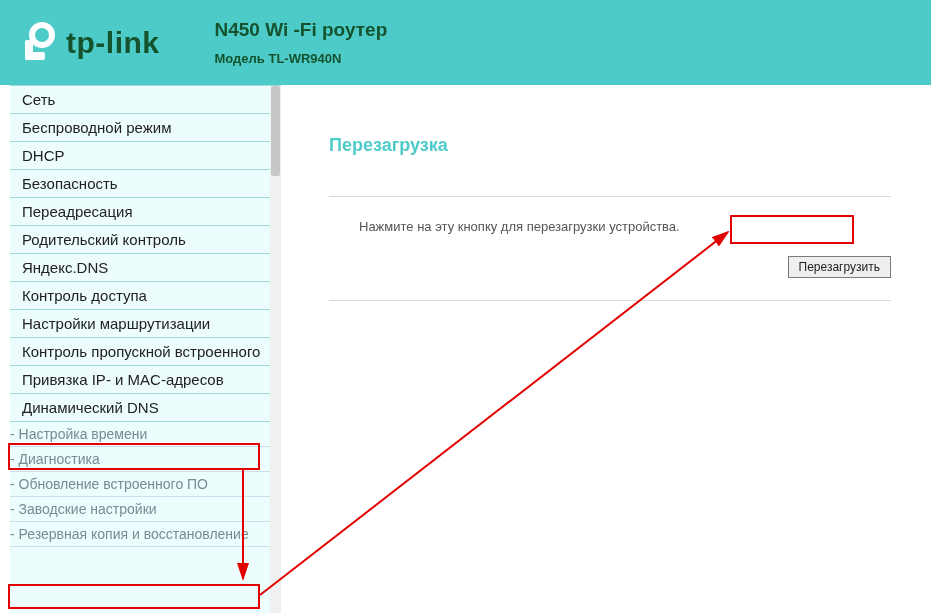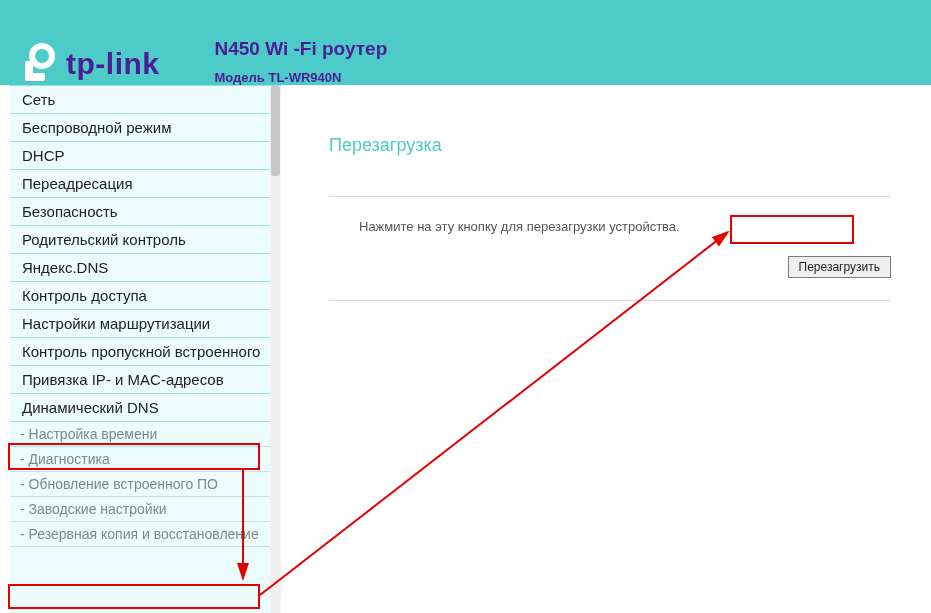--- a/index.html
+++ b/index.html
@@ -1,40 +1,40 @@
 <!DOCTYPE html>
 <html><head>
 <meta charset="utf-8">
 <style>
   html,body{margin:0;padding:0;font-family:Arial,Helvetica,sans-serif;font-size:14px;color:#333;background:#fff;}
   .page{width:931px;height:613px;position:relative;overflow:hidden;}
   
-  .header{height:85px;background:#4dcbc8;color:#4c1d95;display:flex;align-items:flex-end;padding-left:18px;box-sizing:border-box;}
+  .header{height:85px;background:#4dcbc8;color:#14532d;display:flex;align-items:center;padding-left:18px;box-sizing:border-box;}
   .logo{display:flex;align-items:center;}
   .logo-mark{width:42px;height:42px;display:inline-block;margin-right:6px;}
   .logo-text{font-size:30px;font-weight:600;letter-spacing:.5px;}
   .header-info{margin-left:55px;}
   .header-title{font-size:19px;font-weight:700;}
   .header-model{font-size:13px;font-weight:700;margin-top:10px;}
   
   .body{display:flex;height:608px;margin-left:10px;}
   .sidebar-wrap{display:flex;border-top:1px solid #9dd;width:271px;flex:none;}
   .sidebar{width:260px;background:#edfcfd;box-sizing:border-box;}
   .scrollbar{width:11px;background:#f0f0f0;position:relative;}
   .scroll-thumb{position:absolute;left:1px;width:9px;top:0;height:90px;background:#c7c7c7;border-radius:2px;}
   .menu-item{padding:5px 10px 5px 12px;border-bottom:1px solid #9fd9d9;font-size:15px;color:#222;cursor:pointer;white-space:nowrap;overflow:hidden;}
   .menu-item.top{border-bottom-color:#a0d9d9;}
   .menu-item.active-guest{color:#f0a020;}
   .menu-item.expanded{background:#ffb400;color:#000;}
-  .menu-sub{padding:4px 10px 4px 10px;border-bottom:1px solid #cde;font-size:14px;color:#7a8a92;cursor:pointer;white-space:nowrap;overflow:hidden;}
+  .menu-sub{padding:4px 10px 4px 0;border-bottom:1px solid #cde;font-size:14px;color:#7a8a92;cursor:pointer;white-space:nowrap;overflow:hidden;}
   
   .hl{position:absolute;border:2px solid #e30000;pointer-events:none;box-sizing:border-box;}
   
   .content{flex:1;padding:50px 40px 0 48px;position:relative;}
-  .content-title{color:#4dcbc8;font-size:18px;margin-bottom:40px;}
+  .content-title{color:#4dcbc8;font-size:18px;margin-bottom:40px;font-weight:bold;}
   .hr{border:none;border-top:1px solid #d9d9d9;margin:0 0 22px 0;}
   .instr{color:#555;font-size:13px;margin-left:30px;margin-bottom:22px;}
   .btn-row{text-align:right;padding-right:0;}
   .reboot-btn{display:inline-block;padding:3px 10px;border:1px solid #7a7a7a;background:#efefef;font-size:12px;color:#222;cursor:pointer;}
   .hr2{border:none;border-top:1px solid #d9d9d9;margin:22px 0 0 0;}
   
   .arrow-svg{position:absolute;left:0;top:85px;width:931px;height:528px;pointer-events:none;}
 </style>
 </head>
 <body>
@@ -56,22 +56,22 @@
       <div class="header-model">Модель TL-WR940N</div>
     </div>
   </div>
 
   <div class="body">
     <div class="sidebar-wrap">
       <div class="sidebar">
         <div class="menu-item top">Сеть</div>
         <div class="menu-item top">Беспроводной режим</div>
         <div class="menu-item top">DHCP</div>
+        <div class="menu-item top">Безопасность</div>
         <div class="menu-item top">Переадресация</div>
-        <div class="menu-item top">Безопасность</div>
         <div class="menu-item top">Родительский контроль</div>
         <div class="menu-item top">Яндекс.DNS</div>
         <div class="menu-item top">Контроль доступа</div>
         <div class="menu-item top">Настройки маршрутизации</div>
         <div class="menu-item top">Контроль пропускной встроенного</div>
         <div class="menu-item top">Привязка IP- и MAC-адресов</div>
         <div class="menu-item top">Динамический DNS</div>
         <div class="menu-sub">- Настройка времени</div>
         <div class="menu-sub">- Диагностика</div>
         <div class="menu-sub">- Обновление встроенного ПО</div>

